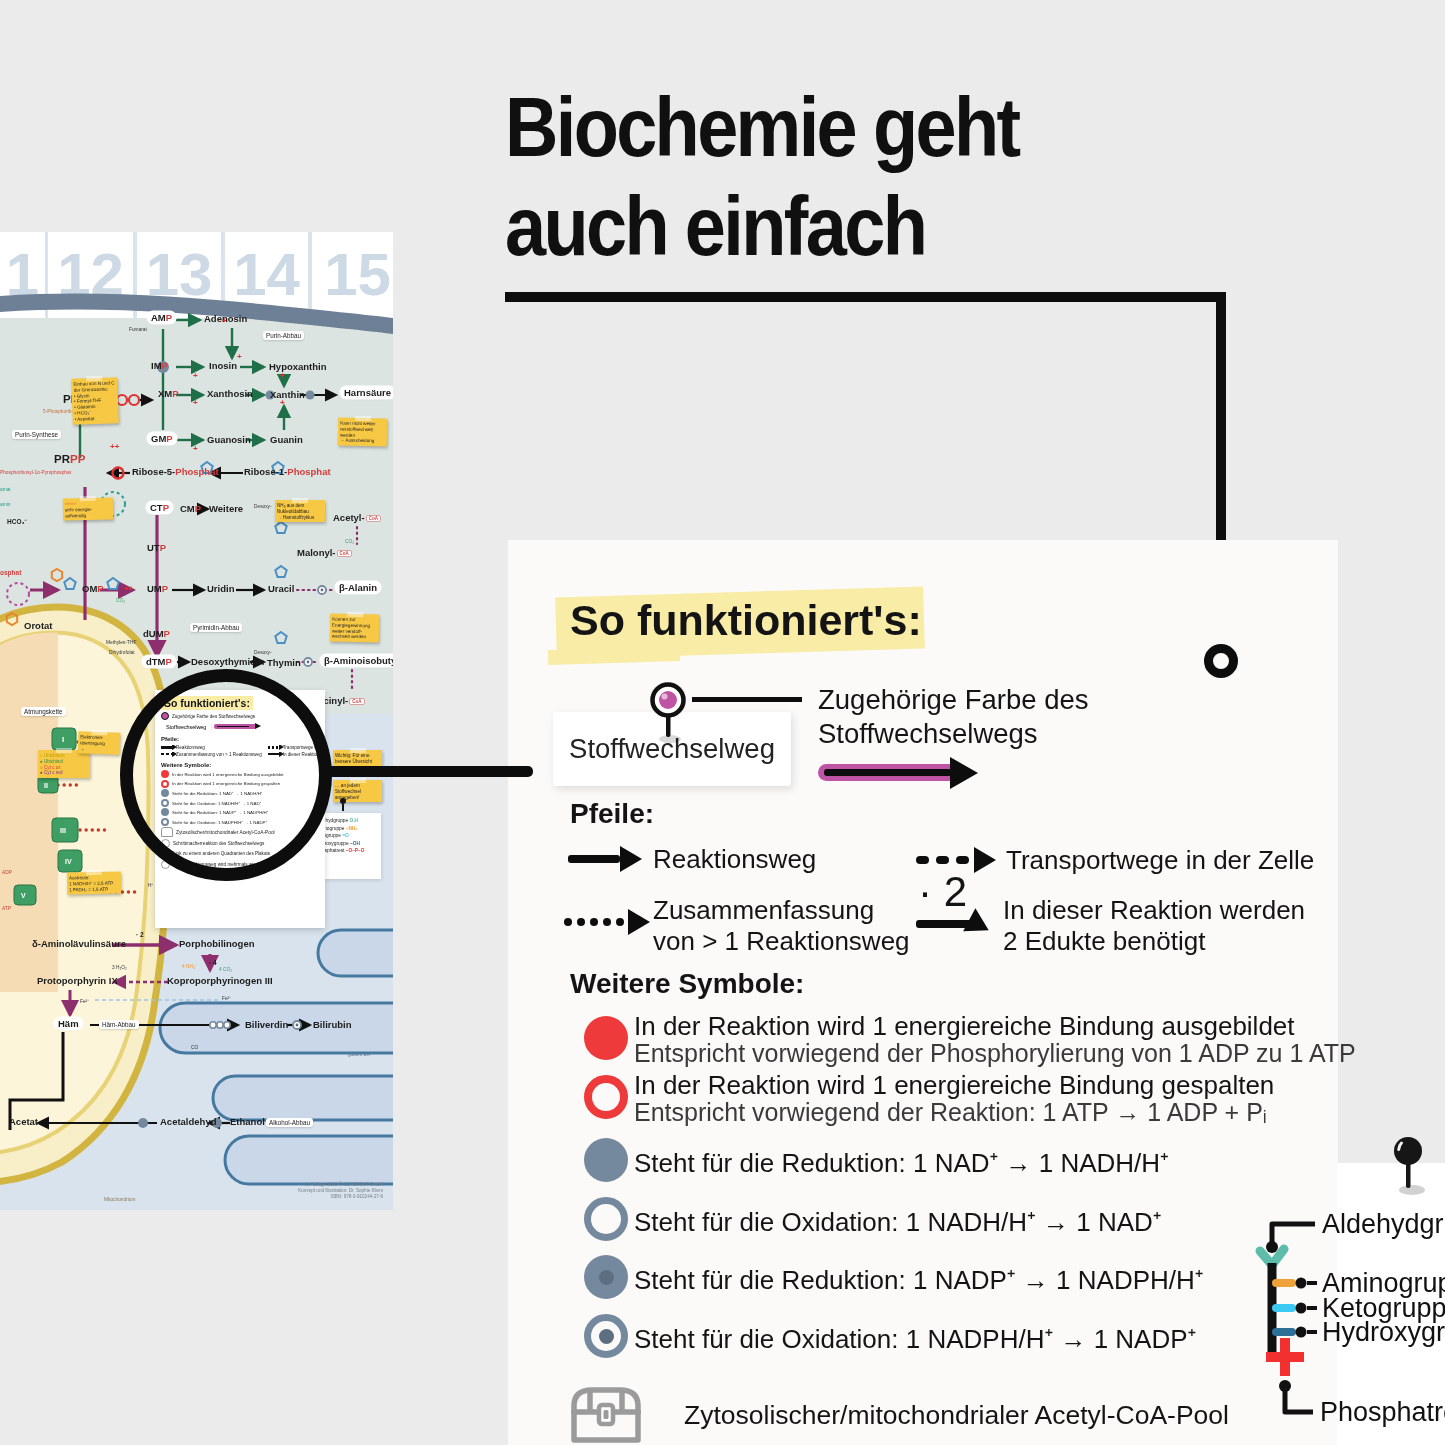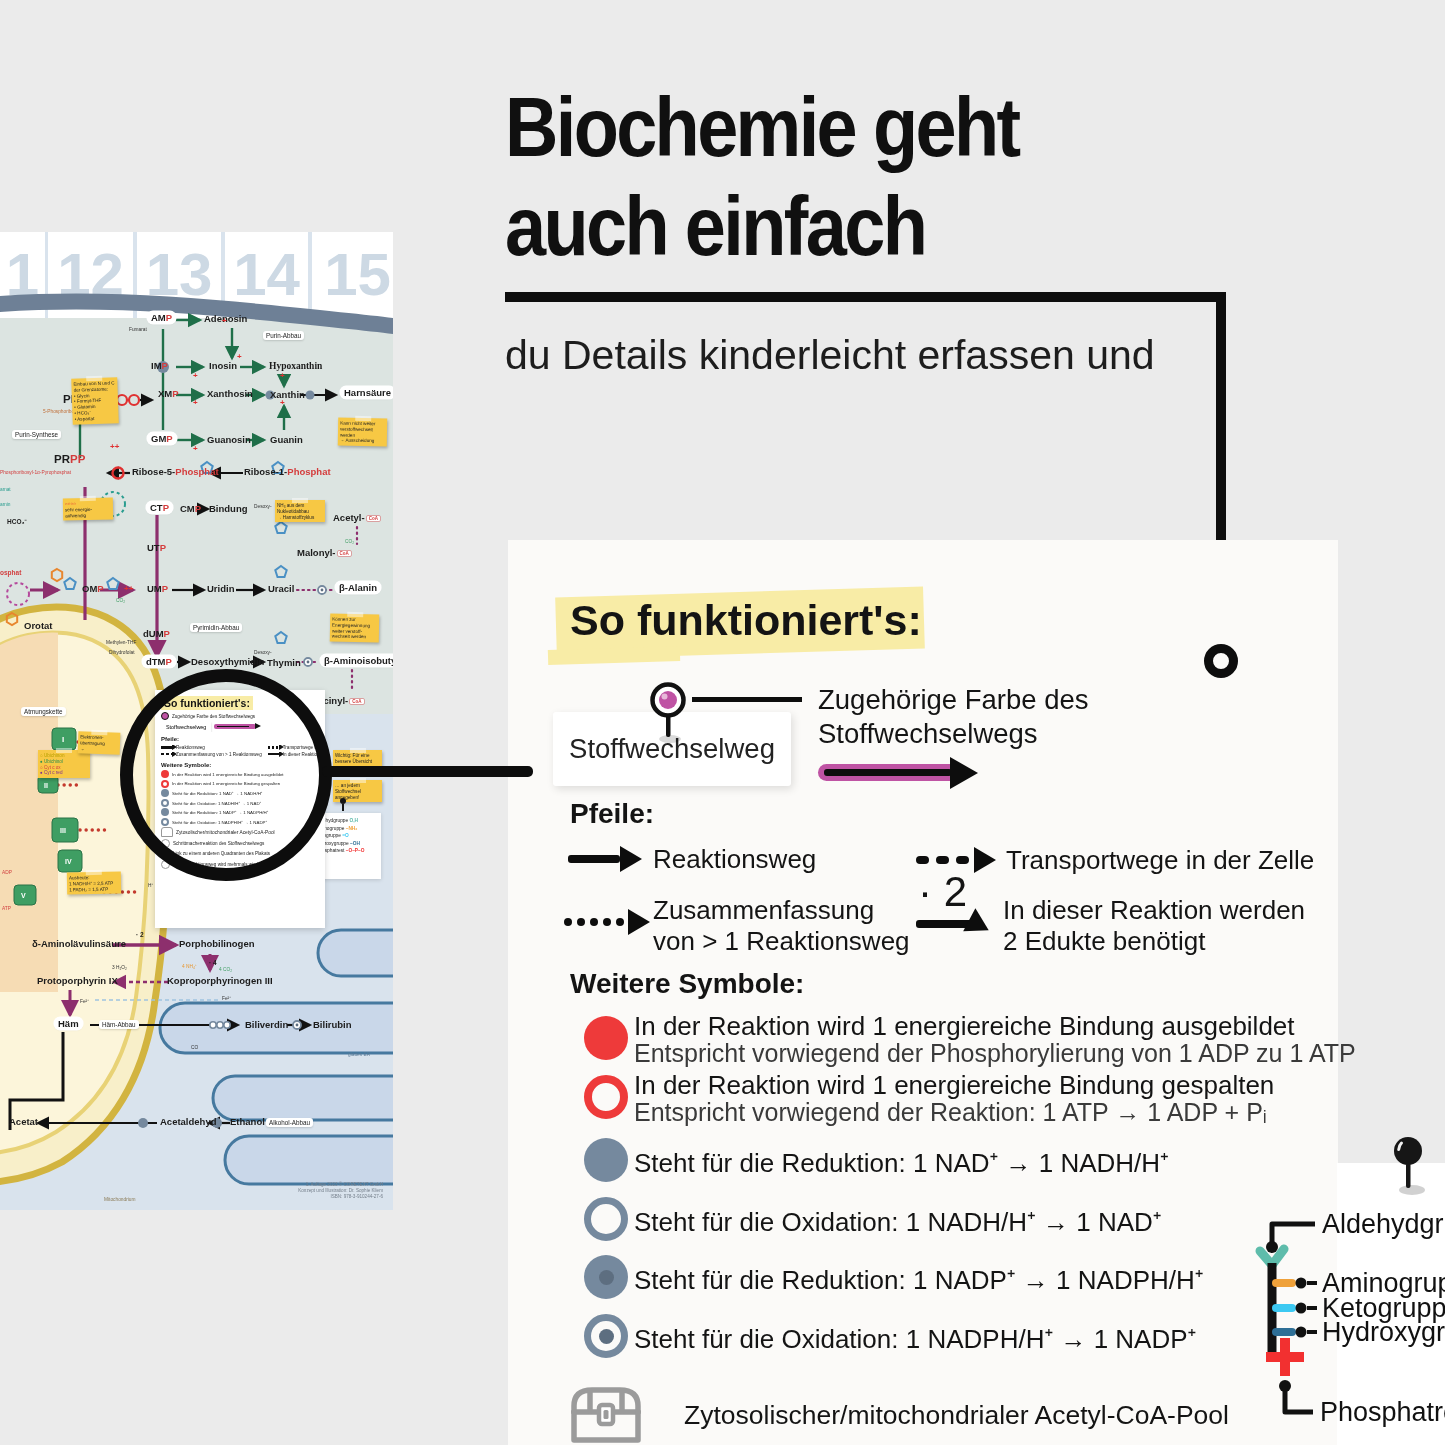--- a/index.html
+++ b/index.html
@@ -228,40 +228,40 @@
   <div class="teal-bg" style="z-index:1"></div>
   <div class="teal-ext" style="z-index:1"></div>
 
   <div id="poster-labels">
       <div class="pl card" style="left: 148px; top: 80px;">AM<span class="rp">P</span></div>
       <div class="pl" style="left: 204px; top: 81px;">Adenosin</div>
       <div class="pl cardt" style="left: 263px; top: 99px;">Purin-Abbau</div>
       <div class="pl micro" style="left: 129px; top: 95px;">Fumarat</div>
       <div class="pl" style="left: 151px; top: 128px;">IM<span class="rp">P</span></div>
       <div class="pl" style="left: 209px; top: 128px;">Inosin</div>
-      <div class="pl" style="left: 269px; top: 129px; font-family: Liberation Serif, serif;">Hypoxanthin</div>
+      <div class="pl" style="left: 269px; top: 129px;">Hypoxanthin</div>
       <div class="pl" style="left: 158px; top: 156px;">XM<span class="rp">P</span></div>
       <div class="pl" style="left: 207px; top: 156px;">Xanthosin</div>
       <div class="pl" style="left: 270px; top: 157px;">Xanthin</div>
       <div class="pl card" style="left: 341px; top: 155px;">Harnsäure</div>
       <div class="pl card" style="left: 148px; top: 201px;">GM<span class="rp">P</span></div>
       <div class="pl" style="left: 207px; top: 202px;">Guanosin</div>
       <div class="pl" style="left: 270px; top: 202px;">Guanin</div>
       <div class="pl big" style="left: 63px; top: 161px;">PR<span class="rp" style="color: rgb(224, 154, 47);">A</span></div>
       <div class="pl micro" style="left: 43px; top: 177px; color: rgb(192, 112, 58);">5-Phosphoribosylamin</div>
       <div class="pl cardt" style="left: 12px; top: 198px;">Purin-Synthese</div>
       <div class="pl big" style="left: 54px; top: 221px;">PR<span class="rp" style="color: rgb(210, 59, 59);">PP</span></div>
       <div class="pl micro" style="left: 0px; top: 238px; color: rgb(210, 64, 64);">Phosphoribosyl-1α-Pyrophosphat</div>
       <div class="pl" style="left: 132px; top: 234px;">Ribose-5-<span class="rp">Phosphat</span></div>
       <div class="pl" style="left: 244px; top: 234px;">Ribose-1-<span class="rp">Phosphat</span></div>
       <div class="pl tiny" style="left: 7px; top: 285px;">HCO₃⁻</div>
       <div class="pl tiny" style="left: 0px; top: 337px; color: rgb(210, 64, 64);">osphat</div>
       <div class="pl card" style="left: 147px; top: 270px;">CT<span class="rp">P</span></div>
       <div class="pl" style="left: 180px; top: 271px;">CM<span class="rp">P</span></div>
-      <div class="pl" style="left: 209px; top: 271px;">Bindung</div>
+      <div class="pl" style="left: 209px; top: 271px;">Weitere</div>
       <div class="pl micro" style="left: 254px; top: 272px;">Desoxy-</div>
       <div class="pl" style="left: 147px; top: 310px;">UT<span class="rp">P</span></div>
       <div class="pl" style="left: 147px; top: 351px;">UM<span class="rp">P</span></div>
       <div class="pl" style="left: 207px; top: 351px;">Uridin</div>
       <div class="pl" style="left: 268px; top: 351px;">Uracil</div>
       <div class="pl card" style="left: 336px; top: 350px;">β-Alanin</div>
       <div class="pl" style="left: 82px; top: 351px;">OM<span class="rp">P</span></div>
       <div class="pl" style="left: 24px; top: 388px;">Orotat</div>
       <div class="pl" style="left: 143px; top: 396px;">dUM<span class="rp">P</span></div>
       <div class="pl cardt" style="left: 190px; top: 391px;">Pyrimidin-Abbau</div>
@@ -482,21 +482,20 @@
 <div class="abs hrule" style="left:322px;top:766px;width:211px;height:11px;border-radius:5px;z-index:30"></div>
 
 <div class="abs" style="left:505px;top:78px">
   <div class="hero-title">Biochemie geht</div>
   <div class="hero-title">auch einfach</div>
 </div>
 <div class="abs hrule" style="left:505px;top:292px;width:721px;height:10px"></div>
 <div class="abs hrule" style="left:1216px;top:292px;width:10px;height:356px"></div>
 <div class="abs ring" style="left:1204px;top:644px;width:34px;height:34px;z-index:25;box-sizing:border-box"></div>
 <div class="abs hero-para" style="left:505px;top:322px">
-  <div>du Details kinderleicht erfassen und</div>
 </div>
 
 <div class="abs panel" style="left:508px;top:540px;width:830px;height:905px"></div>
 <div class="abs panel2" style="left:1337px;top:1163px;width:108px;height:282px"></div>
 
 <div class="abs hl" style="left:556px;top:592px;width:368px;height:62px;transform:rotate(-1.7deg);z-index:2"></div>
 <div class="abs hl" style="left:548px;top:648px;width:132px;height:15px;transform:rotate(-1.7deg);z-index:2"></div>
 <div class="abs lg-head" style="left:570px;top:596px;z-index:3">So funktioniert's:</div>
 
 <svg class="abs" style="left:646px;top:680px;z-index:4" width="46" height="66">

